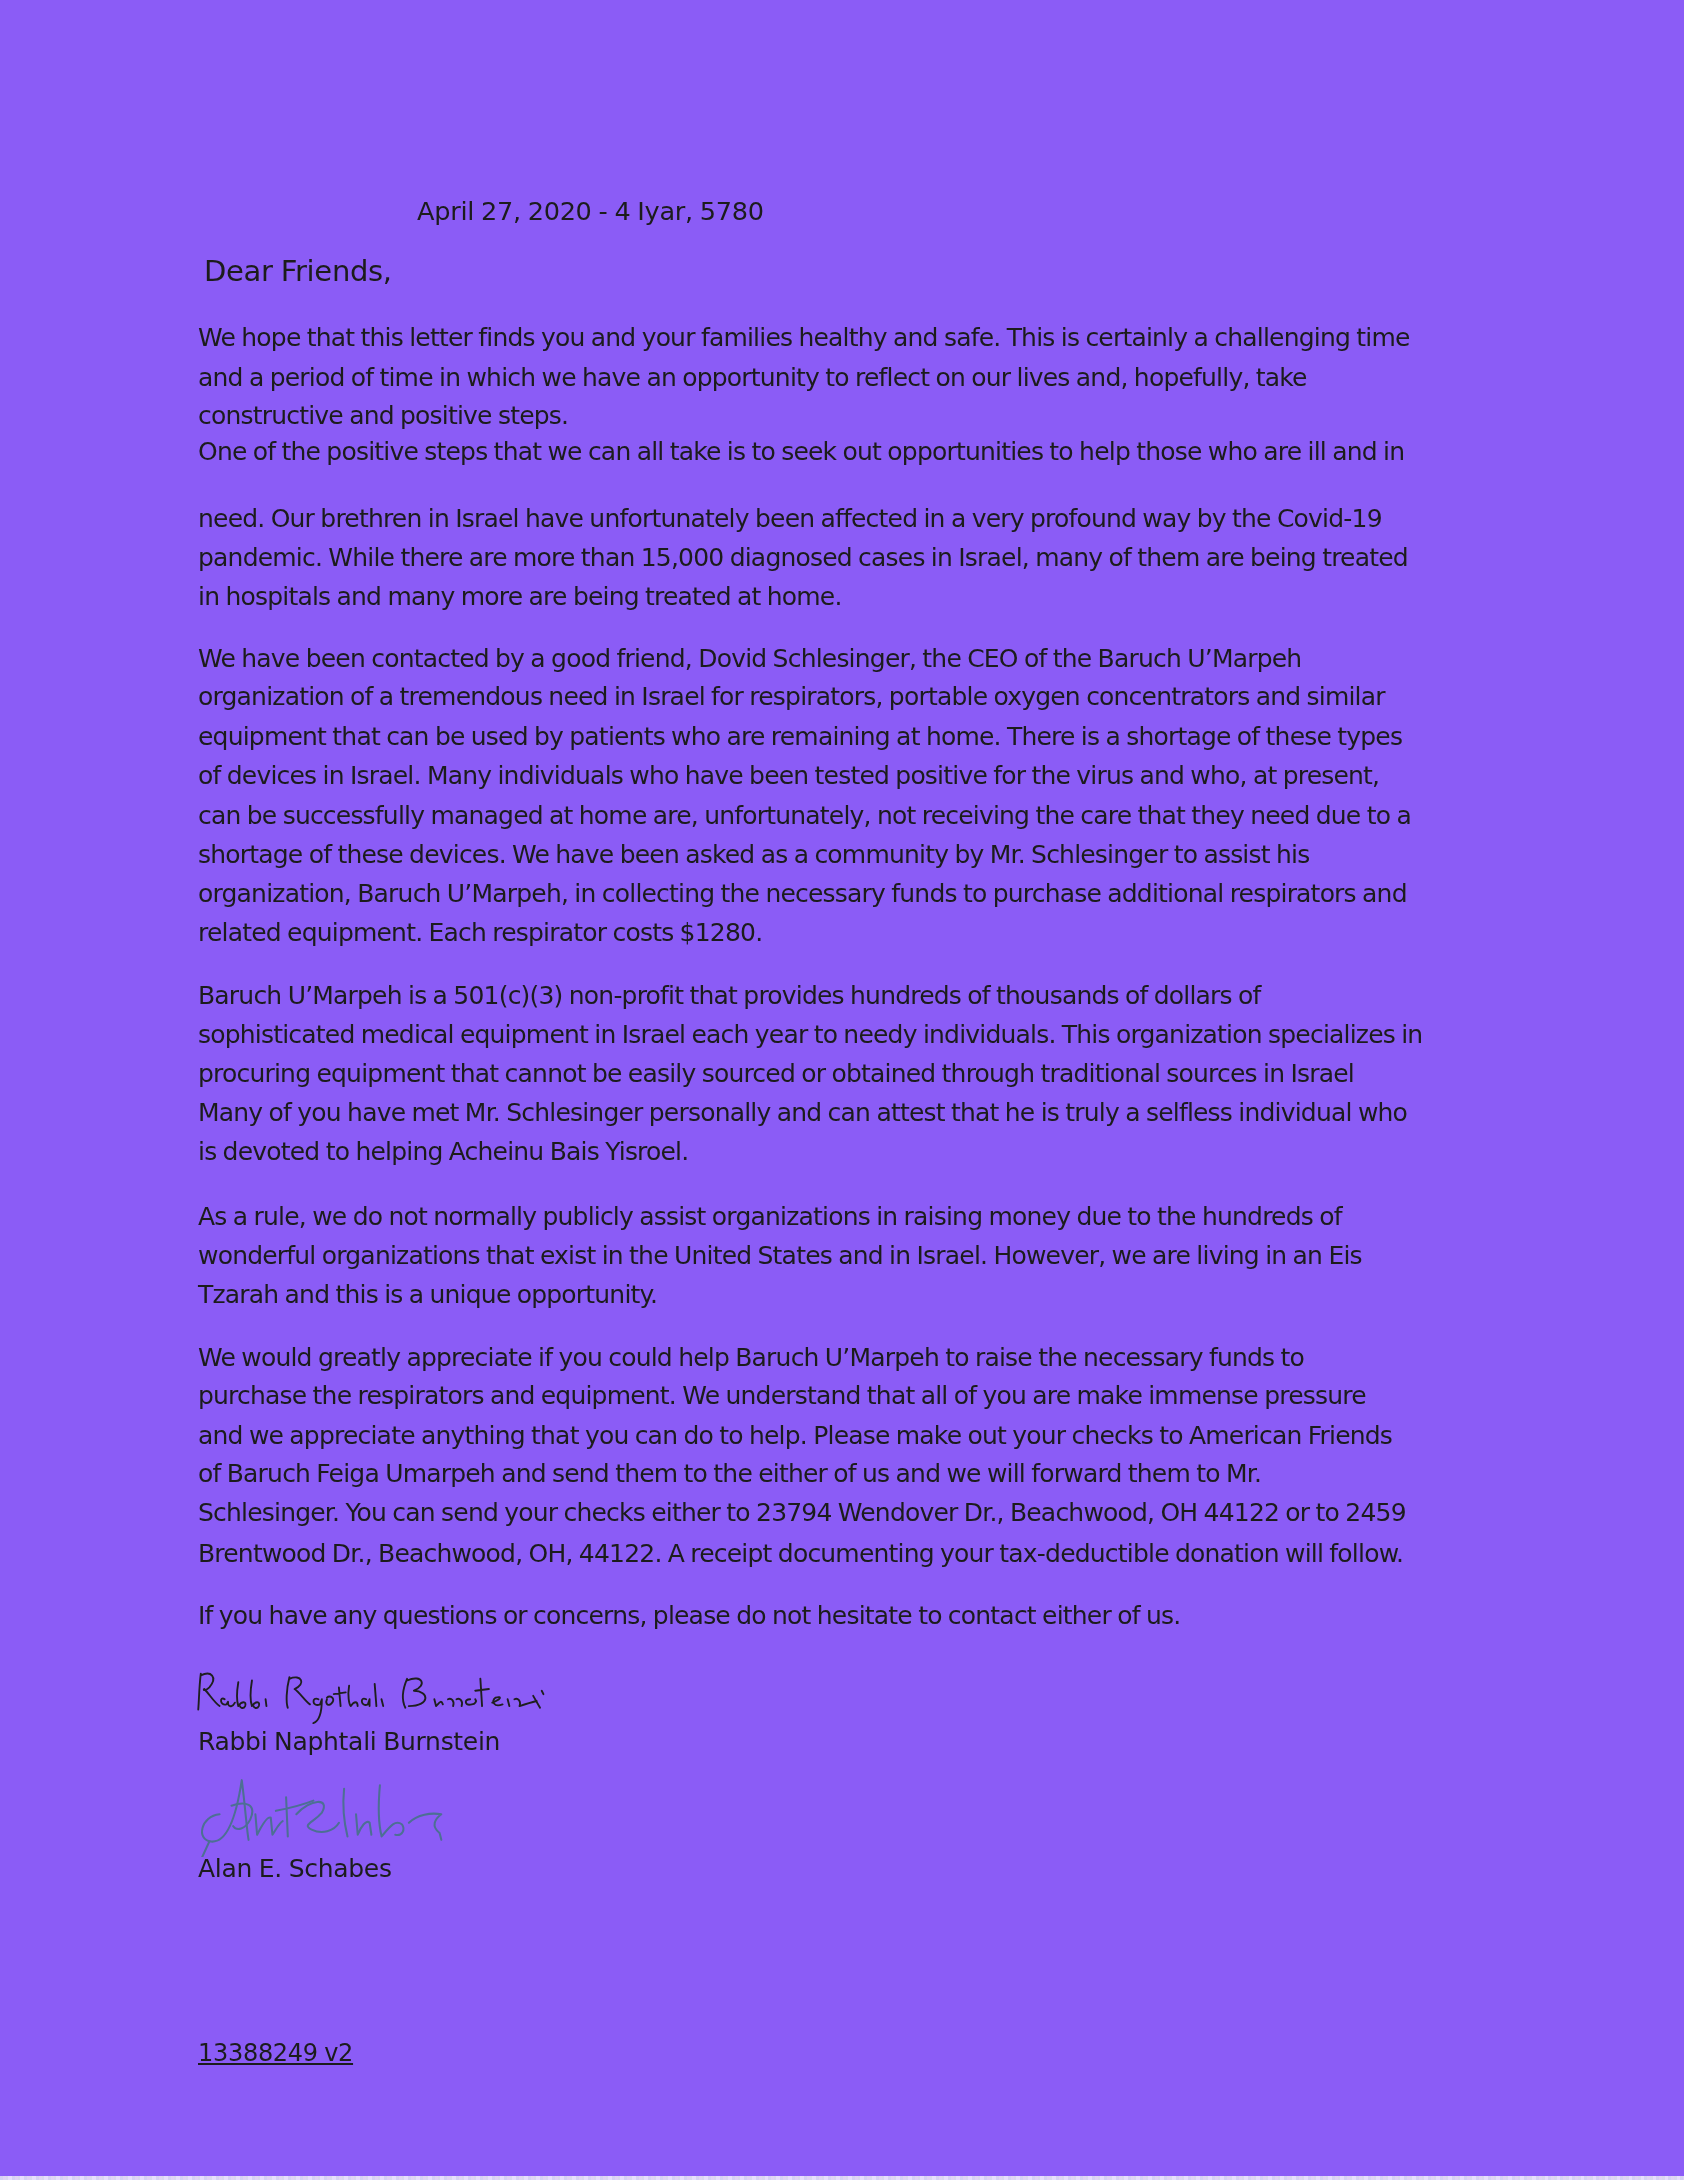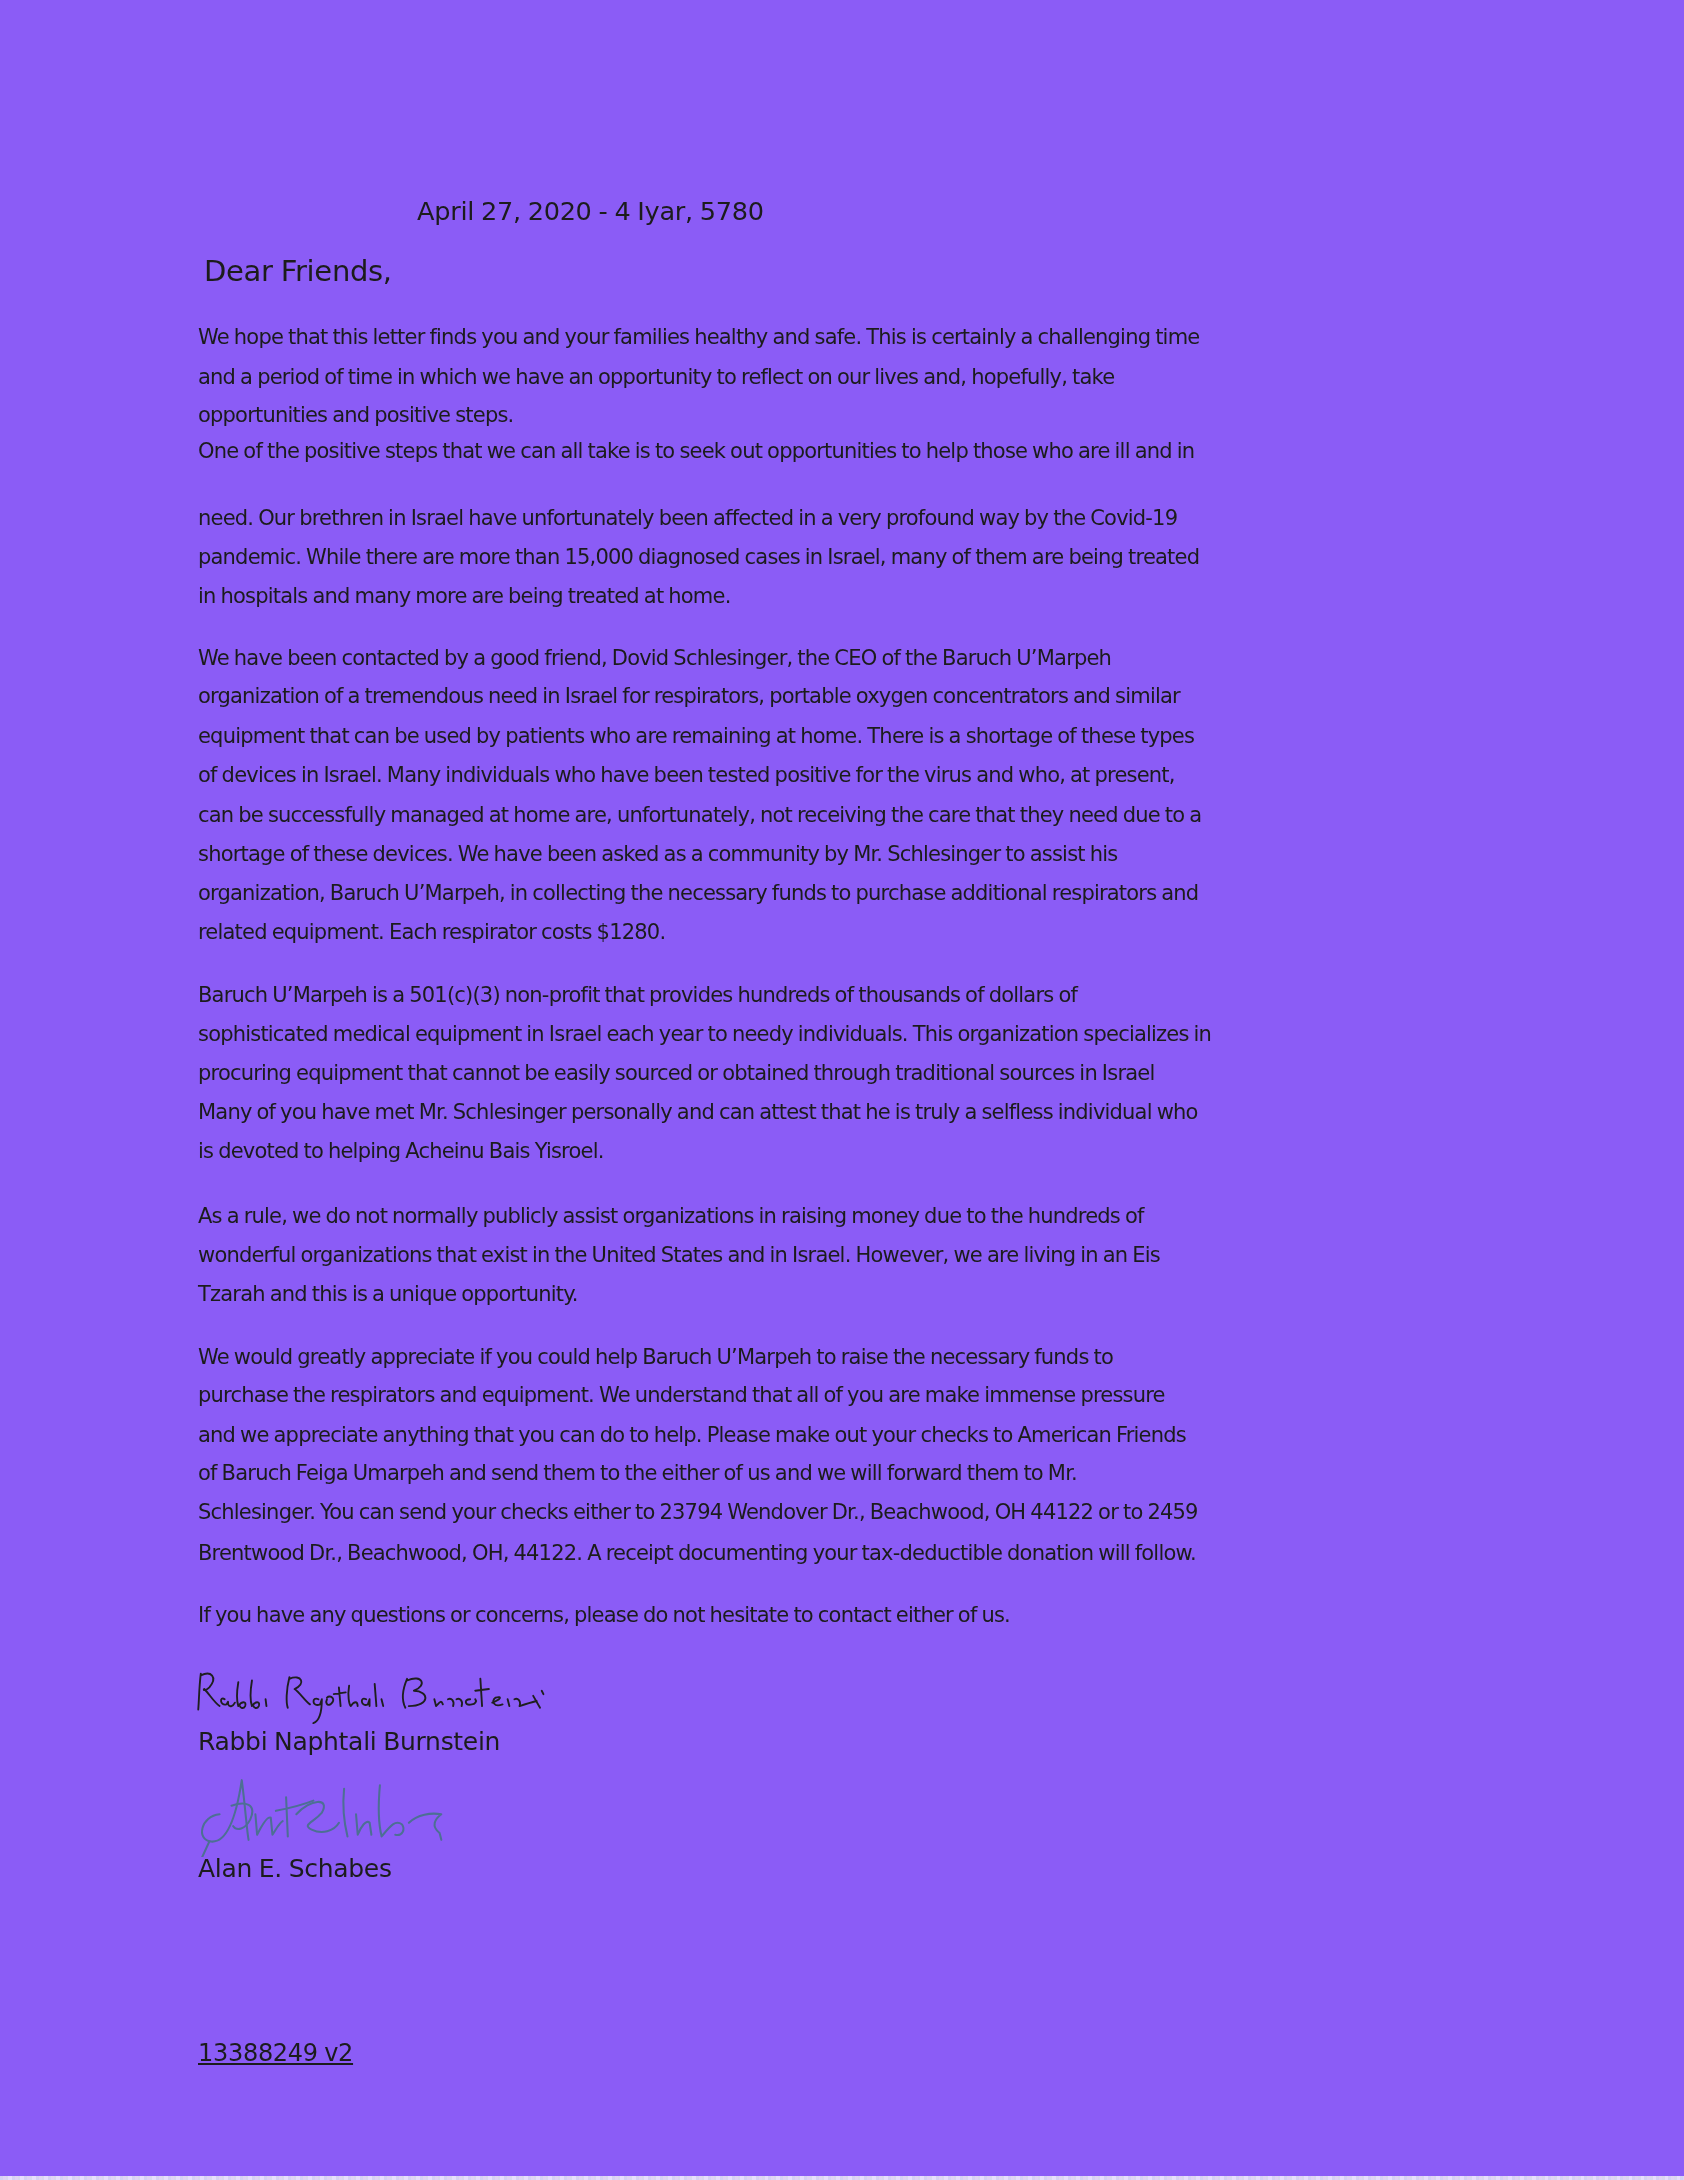--- a/index.html
+++ b/index.html
@@ -1,40 +1,40 @@
 <!DOCTYPE html>
 <html style="font-size:13.6px"><head>
 <meta charset="utf-8">
 <style>
   html, body { margin: 0; padding: 0; background: #ffffff; }
   body { width: 1685px; height: 2181px; position: relative; overflow: hidden;
          font-family: "DejaVu Sans", "Liberation Sans", sans-serif; color: #1a1a1a; }
   .page { position: absolute; inset: 0; background: #8b5cf6; }
-  .ln { position: absolute; left: 198px; white-space: nowrap; font-size: 21px;
+  .ln { position: absolute; left: 198px; white-space: nowrap; font-size: 25px;
         line-height: 31px; letter-spacing: -0.8px; word-spacing: -0.9px; color: #1c1c1c; }
   .date { left: 417px; font-size: 25.6px; letter-spacing: -0.3px; }
   .salutation { left: 204px; font-size: 29px; letter-spacing: -0.3px; }
   .name { font-size: 25px; letter-spacing: -0.3px; text-align: center; }
   .docid { font-size: 24px; letter-spacing: -0.3px; text-decoration: underline; }
   .sig { position: absolute; left: 194px; }
   .scanline { position: absolute; left: 0; right: 0; bottom: 0; height: 5.1px;
     background: repeating-linear-gradient(90deg,#e9eef3 0 2.6px,#f7f2f5 2.6px 6px,#eef5ee 6px 8.5px,#ffffff 8.5px 12px); opacity: .8; }
 </style>
 </head>
 <body>
 
 <div class="page">
 
   <div class="ln date" style="top:196px">April 27, 2020 - 4 Iyar, 5780</div>
   <div class="ln salutation" style="top:256px">Dear Friends,</div>
 
   <div>
     <div class="ln" style="top:322px">We  hope that this letter finds you and your families healthy and safe. This is certainly a challenging time</div>
     <div class="ln" style="top:362px">and a period of time in which we have an opportunity to reflect on our lives and, hopefully, take</div>
-    <div class="ln" style="top:400px">opportunities and positive steps.</div>
+    <div class="ln" style="top:400px">constructive and positive steps.</div>
   </div>
 
   <div>
     <div class="ln" style="top:436px">One of the positive steps that we can all take is to seek out opportunities to help those who are ill and in</div>
     <div class="ln" style="top:503px">need. Our brethren in Israel have unfortunately been affected in a very profound way by the Covid-19</div>
     <div class="ln" style="top:542px">pandemic. While there are more than 15,000 diagnosed cases in Israel, many of them are being treated</div>
     <div class="ln" style="top:581px">in hospitals and many more are being treated at home.</div>
   </div>
 
   <div>

